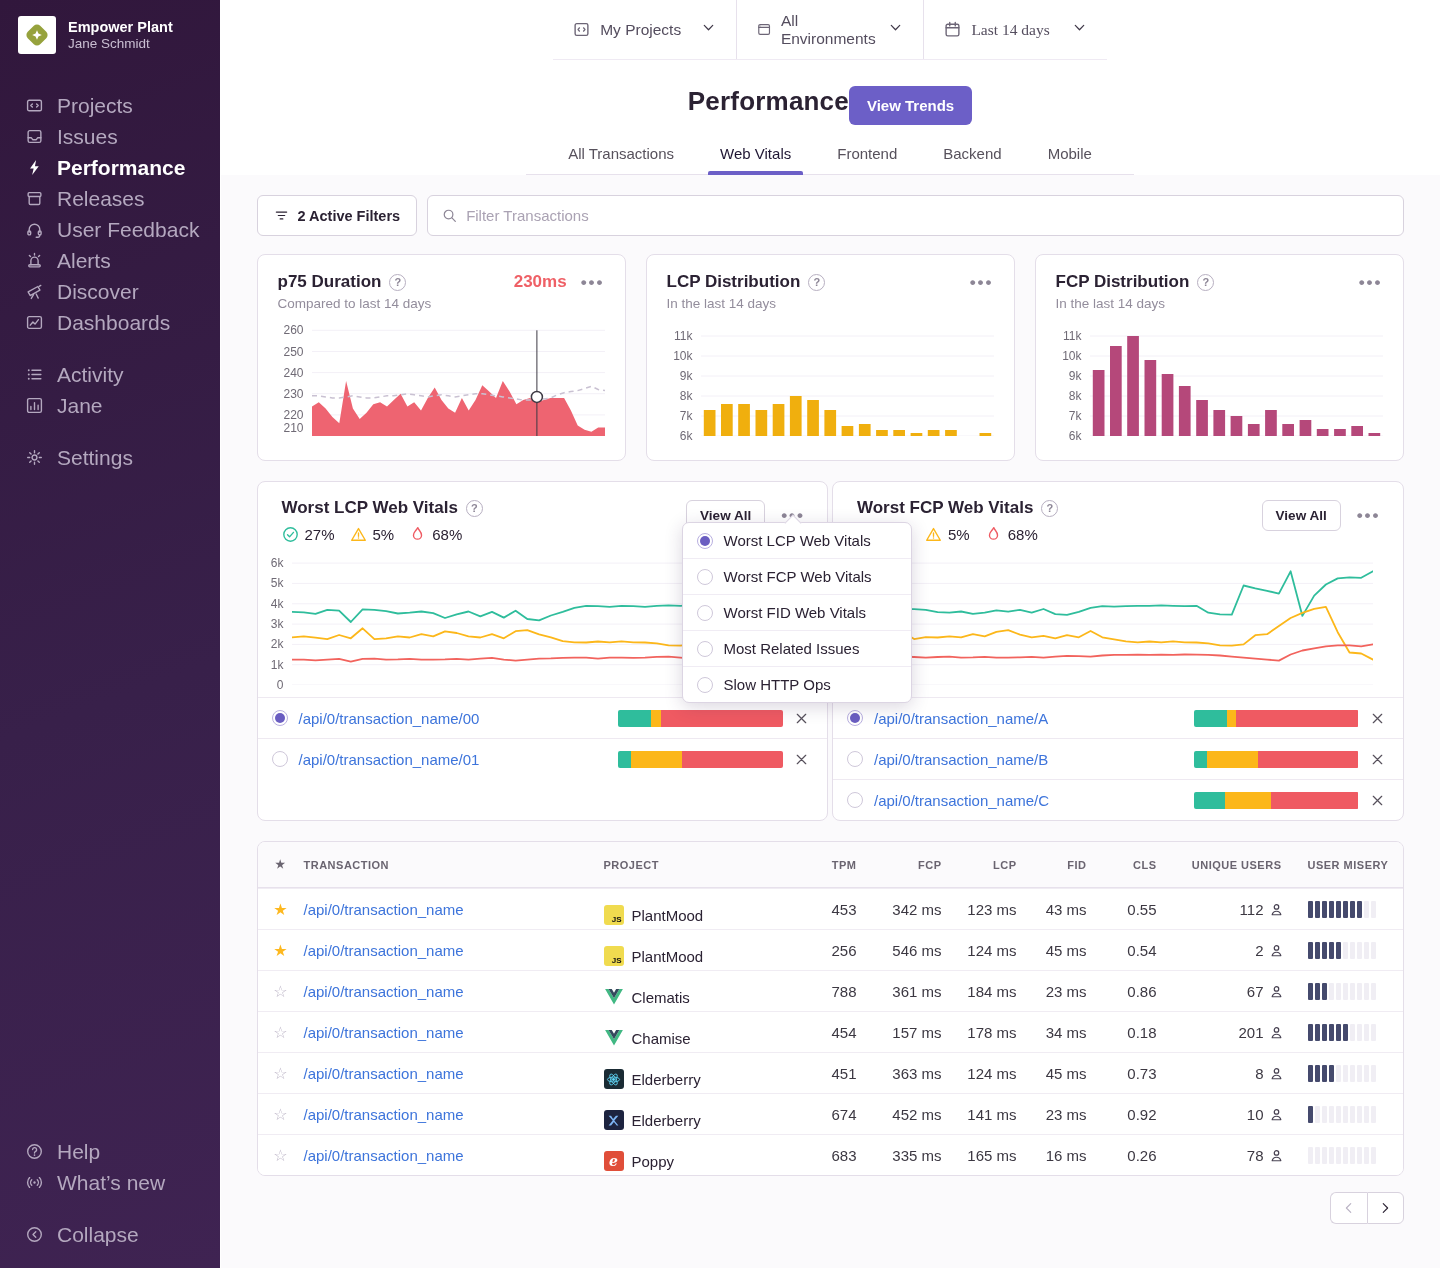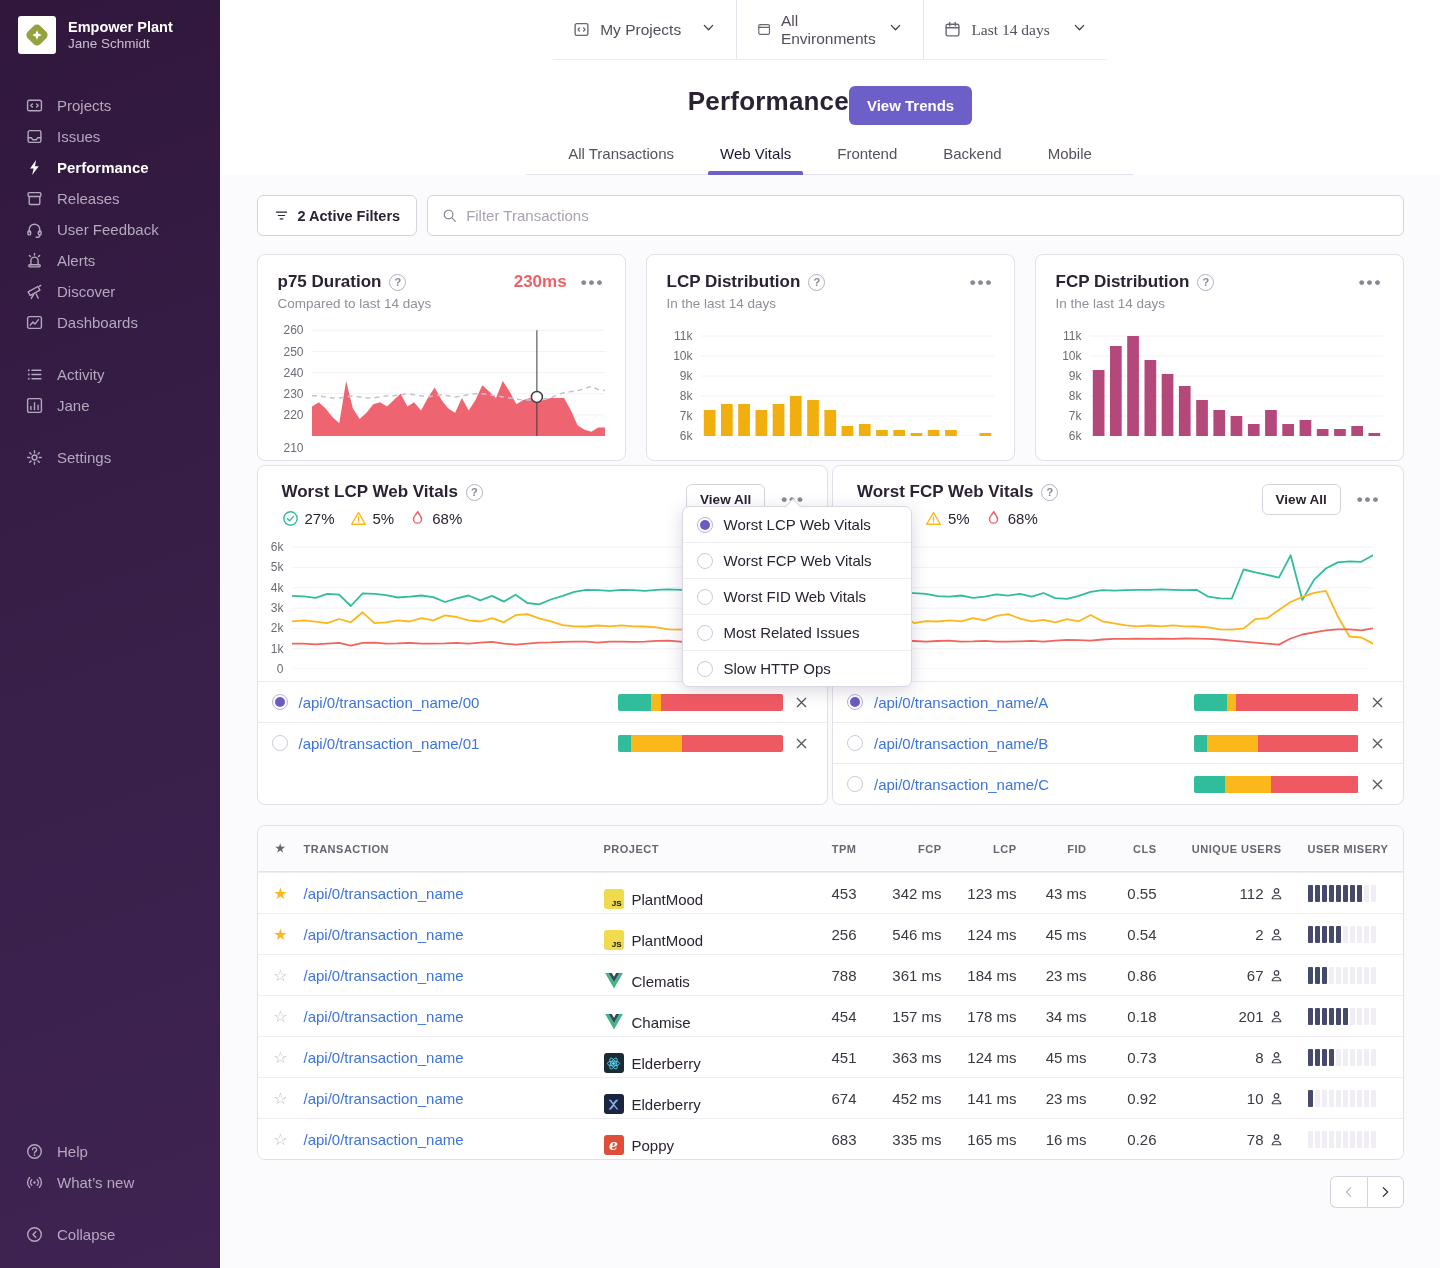--- a/index.html
+++ b/index.html
@@ -8,21 +8,21 @@
   .app { width:1440px; height:1268px; display:flex; }
 
   
   .sidebar { width:220px; flex:0 0 220px; background:linear-gradient(160deg,#31173c 0%,#38204a 55%,#3f2352 100%); color:#b4a8bf; display:flex; flex-direction:column; padding:16px 0 18px; }
   .org { display:flex; align-items:center; gap:12px; padding:0 14px 0 18px; }
   .org-logo { width:38px; height:38px; background:#fff; border-radius:3px; display:flex; align-items:center; justify-content:center; flex:0 0 38px; }
   .org-text { line-height:1.25; }
   .org-name { color:#fff; font-weight:bold; font-size:14.5px; }
   .org-user { color:#c9bed2; font-size:13.5px; }
   .nav { margin-top:36px; }
-  .nav-item { display:flex; align-items:center; gap:14px; height:31px; padding:0 12px 0 25px; font-size:15px; cursor:pointer; }
+  .nav-item { display:flex; align-items:center; gap:14px; height:31px; padding:0 12px 0 25px; font-size:21px; cursor:pointer; }
   .nav-item .nav-icon { width:18px; height:18px; display:flex; align-items:center; justify-content:center; }
   .nav-item svg { width:17px; height:17px; }
   .nav-item.active { color:#fff; font-weight:bold; }
   .nav-gap { height:21px; }
   .sidebar-bottom { margin-top:auto; }
 
   
   .main { flex:1; display:flex; flex-direction:column; background:#fff; min-width:0;align-items:center; }
   .topbar { height:60px; flex:0 0 60px; display:flex; border-bottom:1px solid #efeaf3; }
   .topbar-sel { flex:1; display:flex; align-items:center; gap:10px; padding:0 20px; border-right:1px solid #e7e1ec; color:#544d5e; font-size:15.5px; cursor:pointer; }
@@ -64,21 +64,21 @@
   .card-sub { font-size:13.5px; color:#938d9c; margin-top:4px; }
   .chart-wrap { display:flex; margin-top:13px; }
   .y-axis { width:34px; position:relative; flex:0 0 34px; }
   .y-axis .tick { position:absolute; right:8px; transform:translateY(-50%); font-size:12px; color:#6f6a75; white-space:nowrap; }
   .plot { flex:1; position:relative; min-width:0; }
   .plot-mini { height:112px; }
   .plot-vitals { height:130px; }
   .plot svg { display:block; }
 
   
-  .vitals-row { display:flex; gap:4px; margin-top:4px; position:relative; }
+  .vitals-row { display:flex; gap:4px; margin-top:20px; position:relative; }
   .vitals-card { flex:1; min-width:0; }
   .vitals-head { padding:16px 22px 0 24px; display:flex; align-items:flex-start; }
   .vitals-title-block { flex:1; }
   .vitals-title-line { display:flex; align-items:center; }
   .vitals-actions { display:flex; align-items:center; gap:16px; margin-top:2px; }
   .btn-viewall { background:#fff; border:1px solid #d8d2de; border-radius:6px; padding:7px 13px; font-size:13.5px; font-weight:bold; color:#2b2233; cursor:pointer; font-family:inherit; }
   .vitals-stats { display:flex; align-items:center; gap:15px; margin-top:8px; font-size:15px; color:#2b2233; }
   .vstat { display:flex; align-items:center; gap:6px; }
   .vstat svg { width:17px; height:17px; }
   .vitals-chart { display:flex; margin:12px 22px 12px 0; }
@@ -371,21 +371,21 @@
             <span class="dots">•••</span>
           </div>
           <div class="card-sub">Compared to last 14 days</div>
           <div class="chart-wrap">
             <div class="y-axis">
                 <span class="tick" style="top: 6.3px;">260</span>
                 <span class="tick" style="top: 27.5px;">250</span>
                 <span class="tick" style="top: 48.6px;">240</span>
                 <span class="tick" style="top: 69.7px;">230</span>
                 <span class="tick" style="top: 90.9px;">220</span>
-                <span class="tick" style="top: 124px;">210</span>
+                <span class="tick" style="top: 104px;">210</span>
               </div>
             <div class="plot plot-mini">
                 <svg width="293" height="112" viewBox="0 0 293 112" preserveAspectRatio="none">
                   <line x1="0" x2="293" y1="6.3" y2="6.3" stroke="#f3f0f7" stroke-width="1"></line>
                   <line x1="0" x2="293" y1="27.5" y2="27.5" stroke="#f3f0f7" stroke-width="1"></line>
                   <line x1="0" x2="293" y1="48.6" y2="48.6" stroke="#f3f0f7" stroke-width="1"></line>
                   <line x1="0" x2="293" y1="69.7" y2="69.7" stroke="#f3f0f7" stroke-width="1"></line>
                   <line x1="0" x2="293" y1="90.9" y2="90.9" stroke="#f3f0f7" stroke-width="1"></line>
                   <line x1="0" x2="293" y1="112.0" y2="112.0" stroke="#f3f0f7" stroke-width="1"></line>
                   <polygon points="0,112 0.0,82.4 6.8,78.2 13.6,84.5 20.4,93.0 27.3,99.3 34.1,57.1 40.9,84.5 47.7,95.1 54.5,88.8 61.3,80.3 68.1,78.2 75.0,82.4 81.8,76.1 88.6,69.7 95.4,82.4 102.2,78.2 109.0,86.6 115.8,74.0 122.7,63.4 129.5,76.1 136.3,84.5 143.1,88.8 149.9,74.0 156.7,86.6 163.5,76.1 170.3,61.3 177.2,67.6 184.0,74.0 190.8,57.1 197.6,67.6 204.4,80.3 211.2,76.1 218.0,74.0 224.9,78.2 231.7,76.1 238.5,74.0 245.3,74.0 252.1,74.0 258.9,86.6 265.7,101.4 272.6,105.7 279.4,107.8 286.2,103.5 293.0,103.5 293,112" fill="#ee6471"></polygon>

